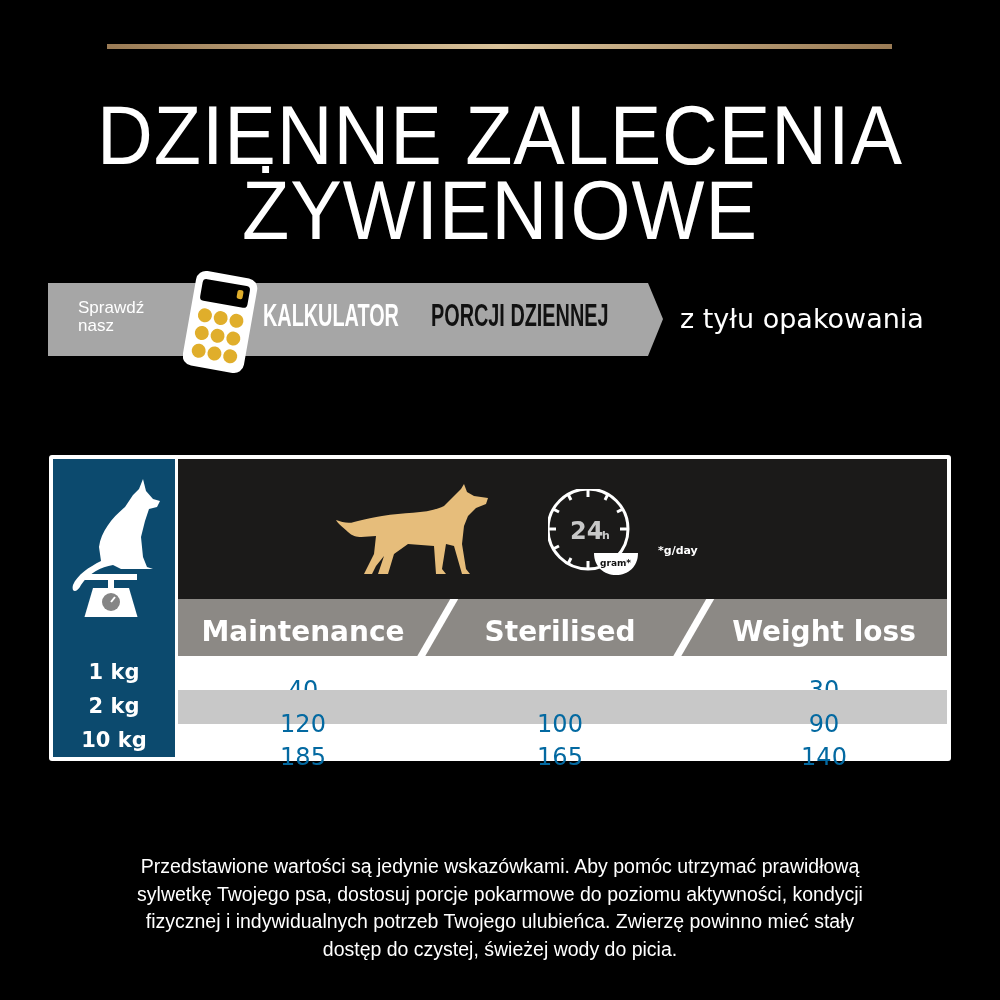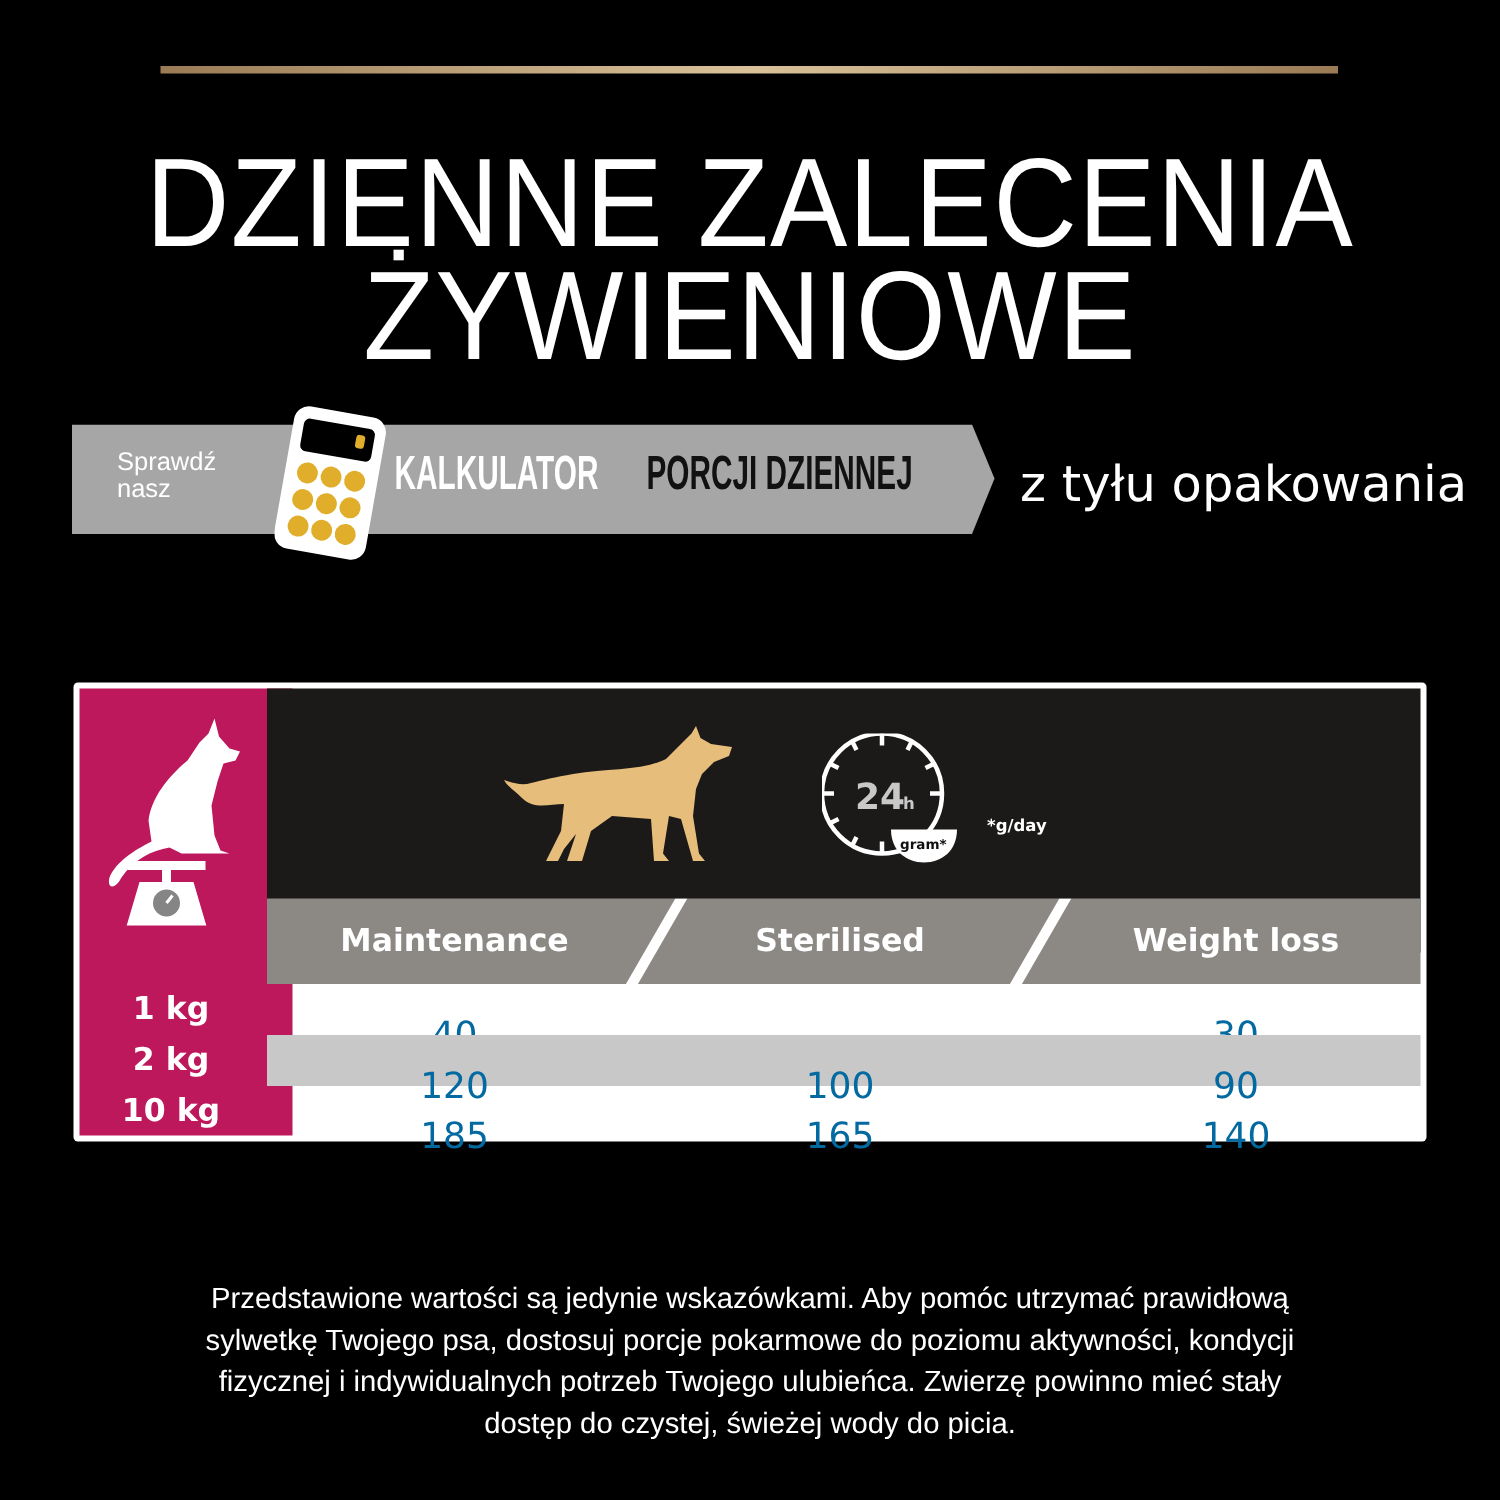--- a/index.html
+++ b/index.html
@@ -15,34 +15,34 @@
 
   
   .banner { position:absolute; left:48px; top:283px; width:600px; height:93px; }
   .banner svg.bg { position:absolute; left:0; top:0; }
   .banner .check { position:absolute; left:30px; top:16px; font-size:17px; line-height:18px; color:#fff; font-family:"Liberation Sans", sans-serif; }
   .banner .calc { position:absolute; left:135px; top:-13px; }
   .banner .k1 { position:absolute; left:215px; top:14px; font-family:"Liberation Sans", sans-serif; font-weight:700;
                 font-size:32px; color:#fff; transform:scaleX(0.62); transform-origin:left; white-space:nowrap; letter-spacing:0; }
   .banner .k2 { position:absolute; left:383px; top:14px; font-family:"Liberation Sans", sans-serif; font-weight:700;
                 font-size:32px; color:#111; transform:scaleX(0.62); transform-origin:left; white-space:nowrap; }
-  .back-text { position:absolute; left:680px; top:303px; font-size:33px; color:#fff; font-family:"DejaVu Sans", sans-serif; }
+  .back-text { position:absolute; left:680px; top:303px; font-size:27px; color:#fff; font-family:"DejaVu Sans", sans-serif; }
 
   
   .card { position:absolute; left:49px; top:455px; width:902px; height:306px; background:#fff; border-radius:3px; }
-  .weight-col { position:absolute; left:4px; top:4px; width:122px; height:298px; background:#be185d;padding-left:20px; }
+  .weight-col { position:absolute; left:4px; top:4px; width:122px; height:298px; background:#0c4a6e; }
   .weight-col .icon { position:absolute; left:8px; top:18px; }
   .weight-col .wlabel { position:absolute; left:0; width:122px; text-align:center; font-weight:700; font-size:21px; color:#fff; }
   .head-dark { position:absolute; left:129px; top:4px; width:769px; height:176px; background:#1b1a19; }
   .head-dark .dog { position:absolute; left:158px; top:25px; }
   .head-dark .clock { position:absolute; left:370px; top:30px; }
   .head-dark .gday { position:absolute; left:480px; top:85px; font-size:11px; font-weight:700; color:#fff; }
   .head-cats { position:absolute; left:129px; top:144px; width:769px; height:57px; background:#8c8985; overflow:hidden; }
   .head-cats .slash { position:absolute; top:0; width:8px; height:70px; background:#fff; transform:skewX(-30deg); }
-  .head-cats .cat { position:absolute; top:16px; font-weight:700; font-size:21px; color:#fff; text-align:center; width:220px; }
+  .head-cats .cat { position:absolute; top:16px; font-weight:700; font-size:28px; color:#fff; text-align:center; width:220px; }
   .row { position:absolute; left:129px; width:769px; height:34px; }
   .row.alt { background:#c8c8c8; }
   .row .cell { position:absolute; top:20px; width:220px; text-align:center; font-size:24px; color:#0369a1; font-family:"DejaVu Sans", sans-serif; }
 
   .disclaimer { position:absolute; left:60px; top:853px; width:880px; text-align:center; font-size:19.5px; line-height:27.5px;
                 color:#fff; font-family:Liberation Sans, sans-serif; }
 </style>
 </head>
 <body>
 

